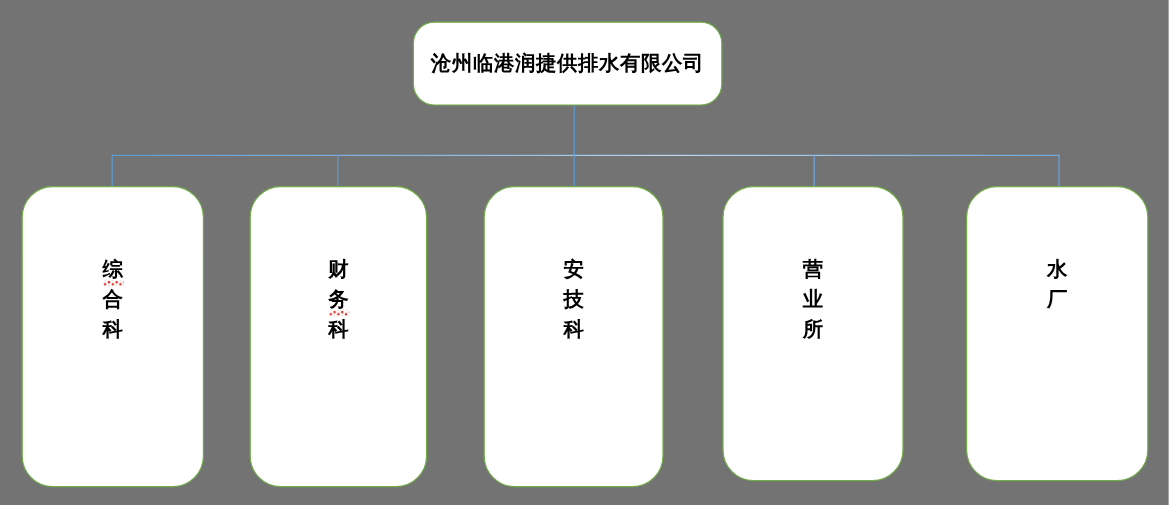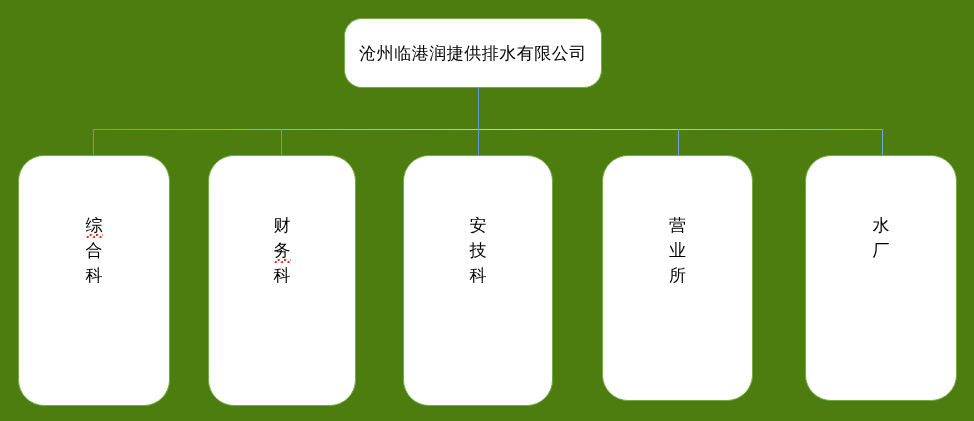--- a/index.html
+++ b/index.html
@@ -79,21 +79,21 @@
     background: #6FA8DC;
   }
   .conn-h {
     height: 1.4px;
     background: linear-gradient(to right, #5B9BD5 0%, #9CC3E5 45%, #BDD7EE 58%, #6FA8DC 100%);
   }
 </style>
 </head>
 <body>
 
-<div id="chart-canvas" style="background: #4d7c0f;">
+<div id="chart-canvas" style="background: #737373; font-weight: bold;">
 
   <div class="node root" style="left: 344px; top: 18px; width: 258px; height: 70px; --node-border: #70AD47;">
     <span class="node-label-h">沧州临港润捷供排水有限公司</span>
   </div>
 
   <div class="conn conn-v" style="left:478px; top:88px; height:42px;"></div>
 
   <div class="conn conn-h" style="left:93px; top:129px; width:790px;"></div>
 
   <div class="conn conn-v" style="left:93px; top:129px; height:27px;"></div>

